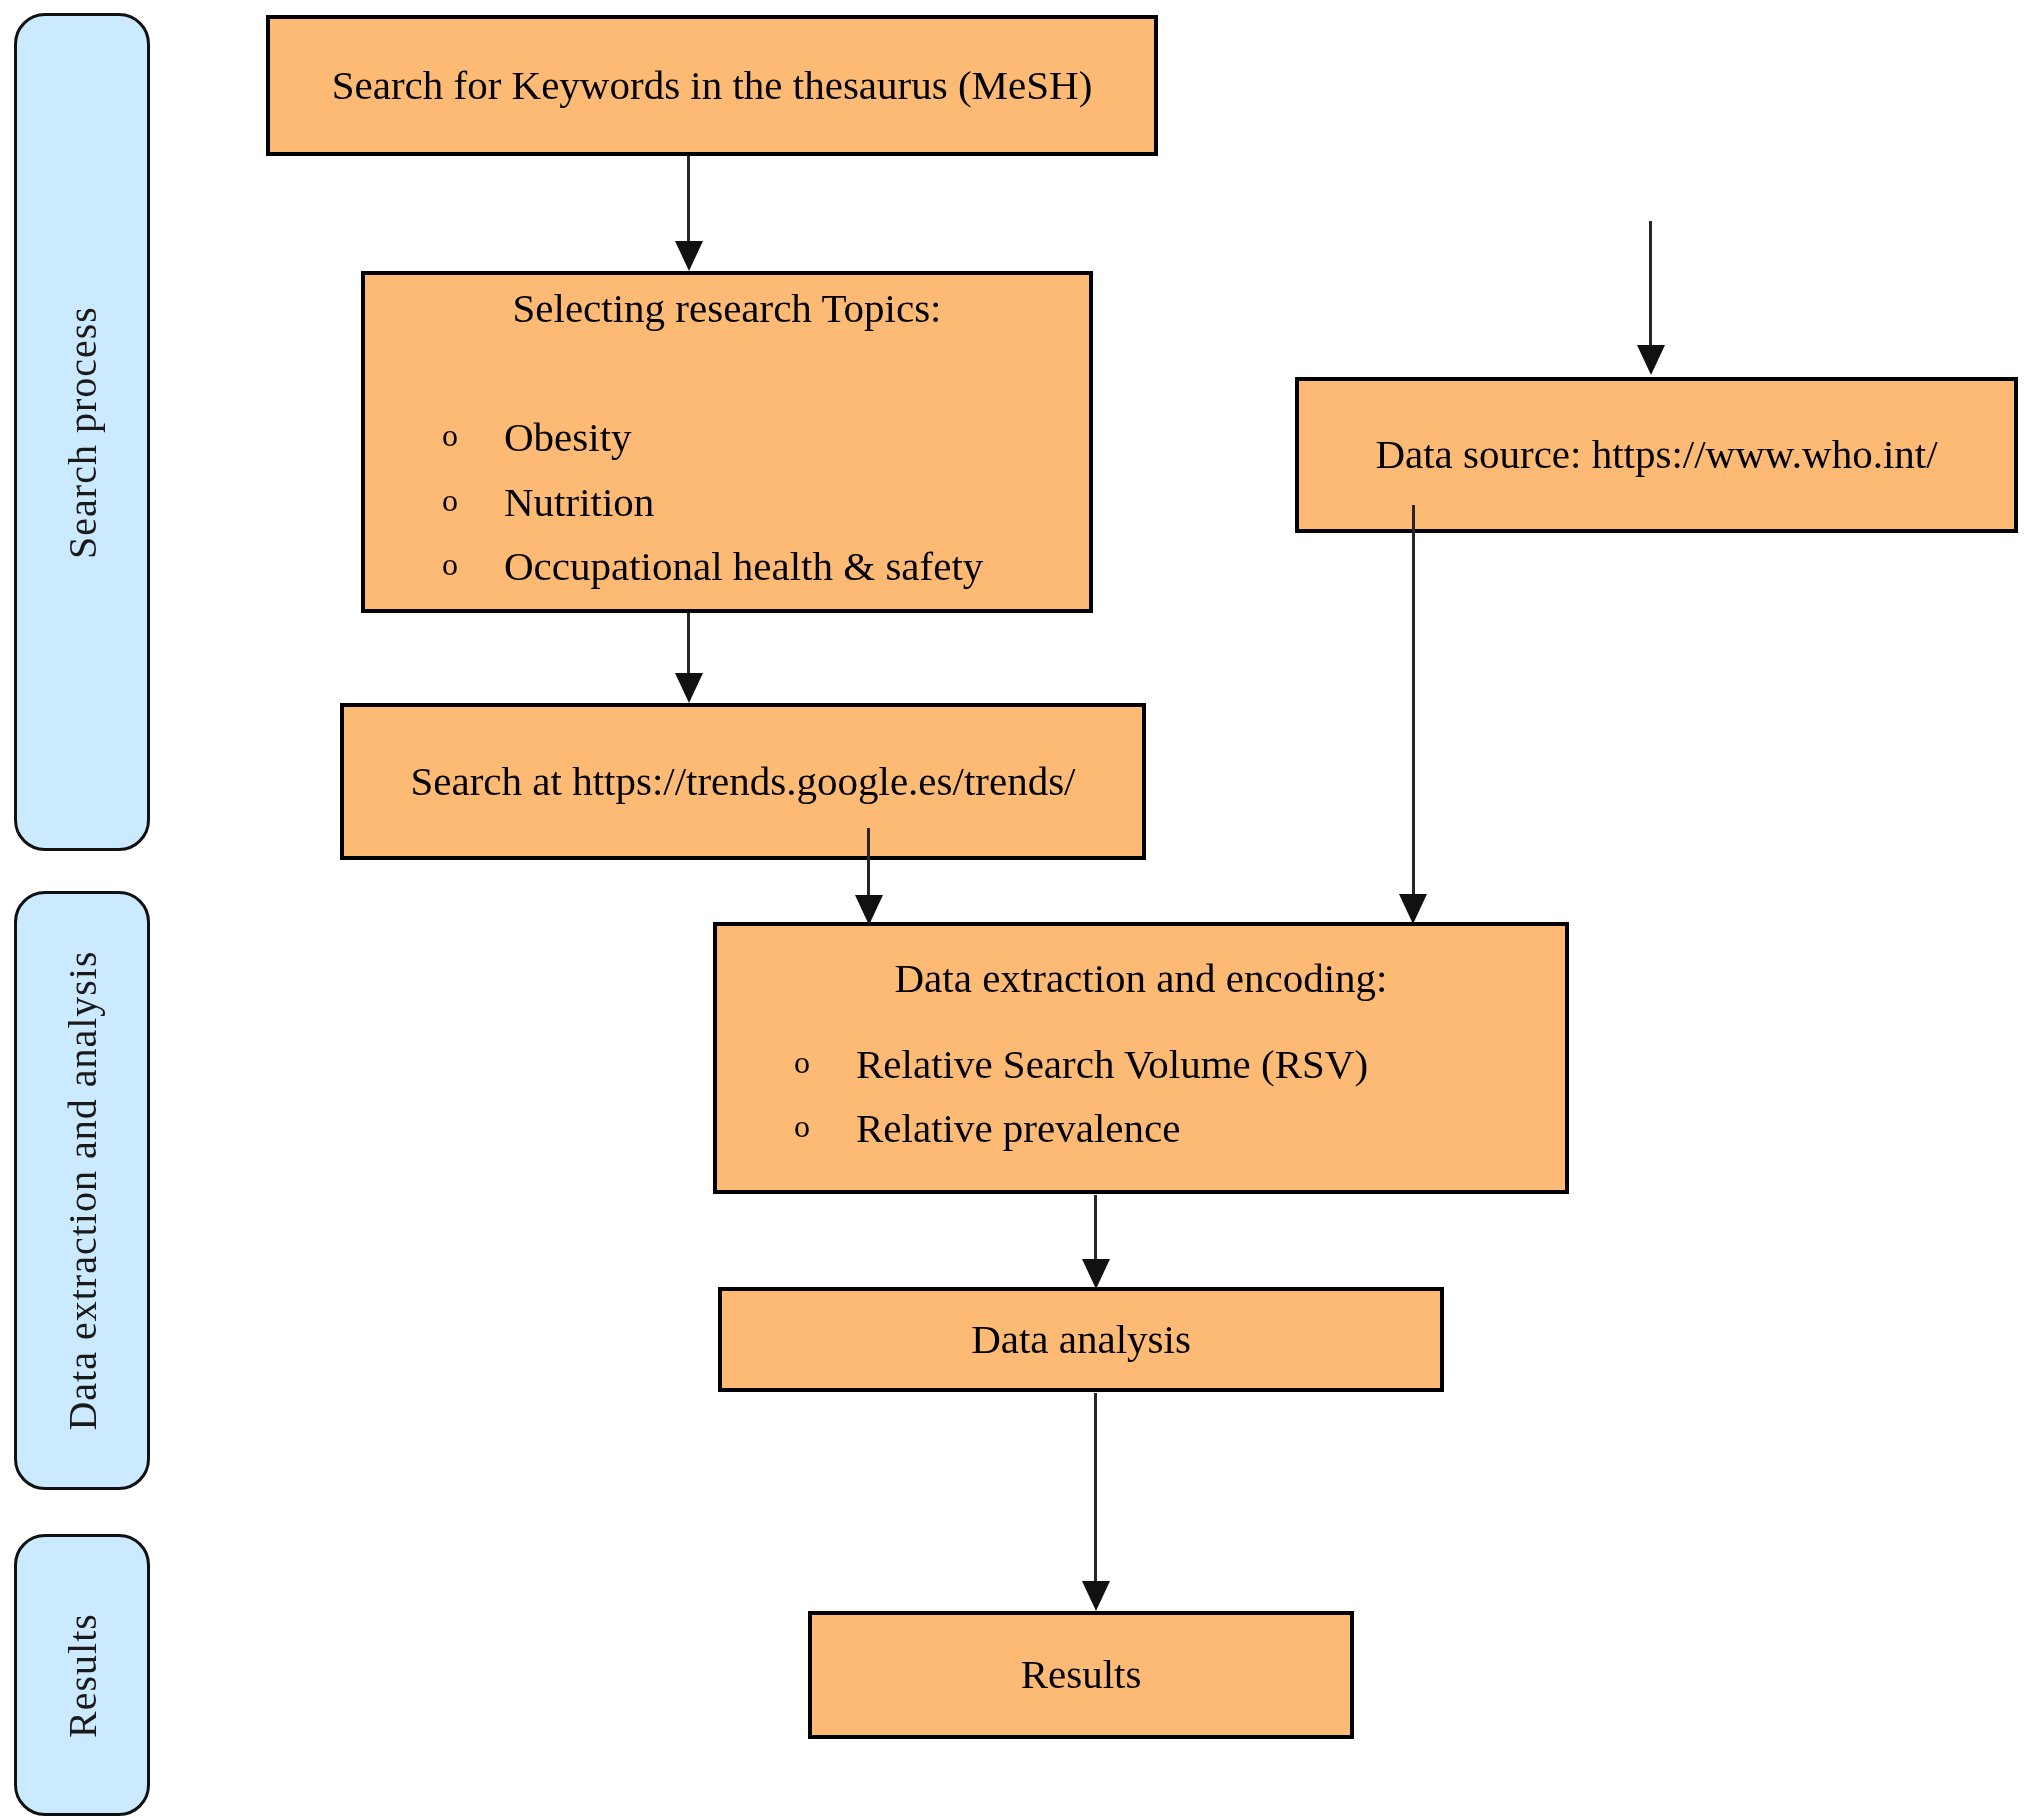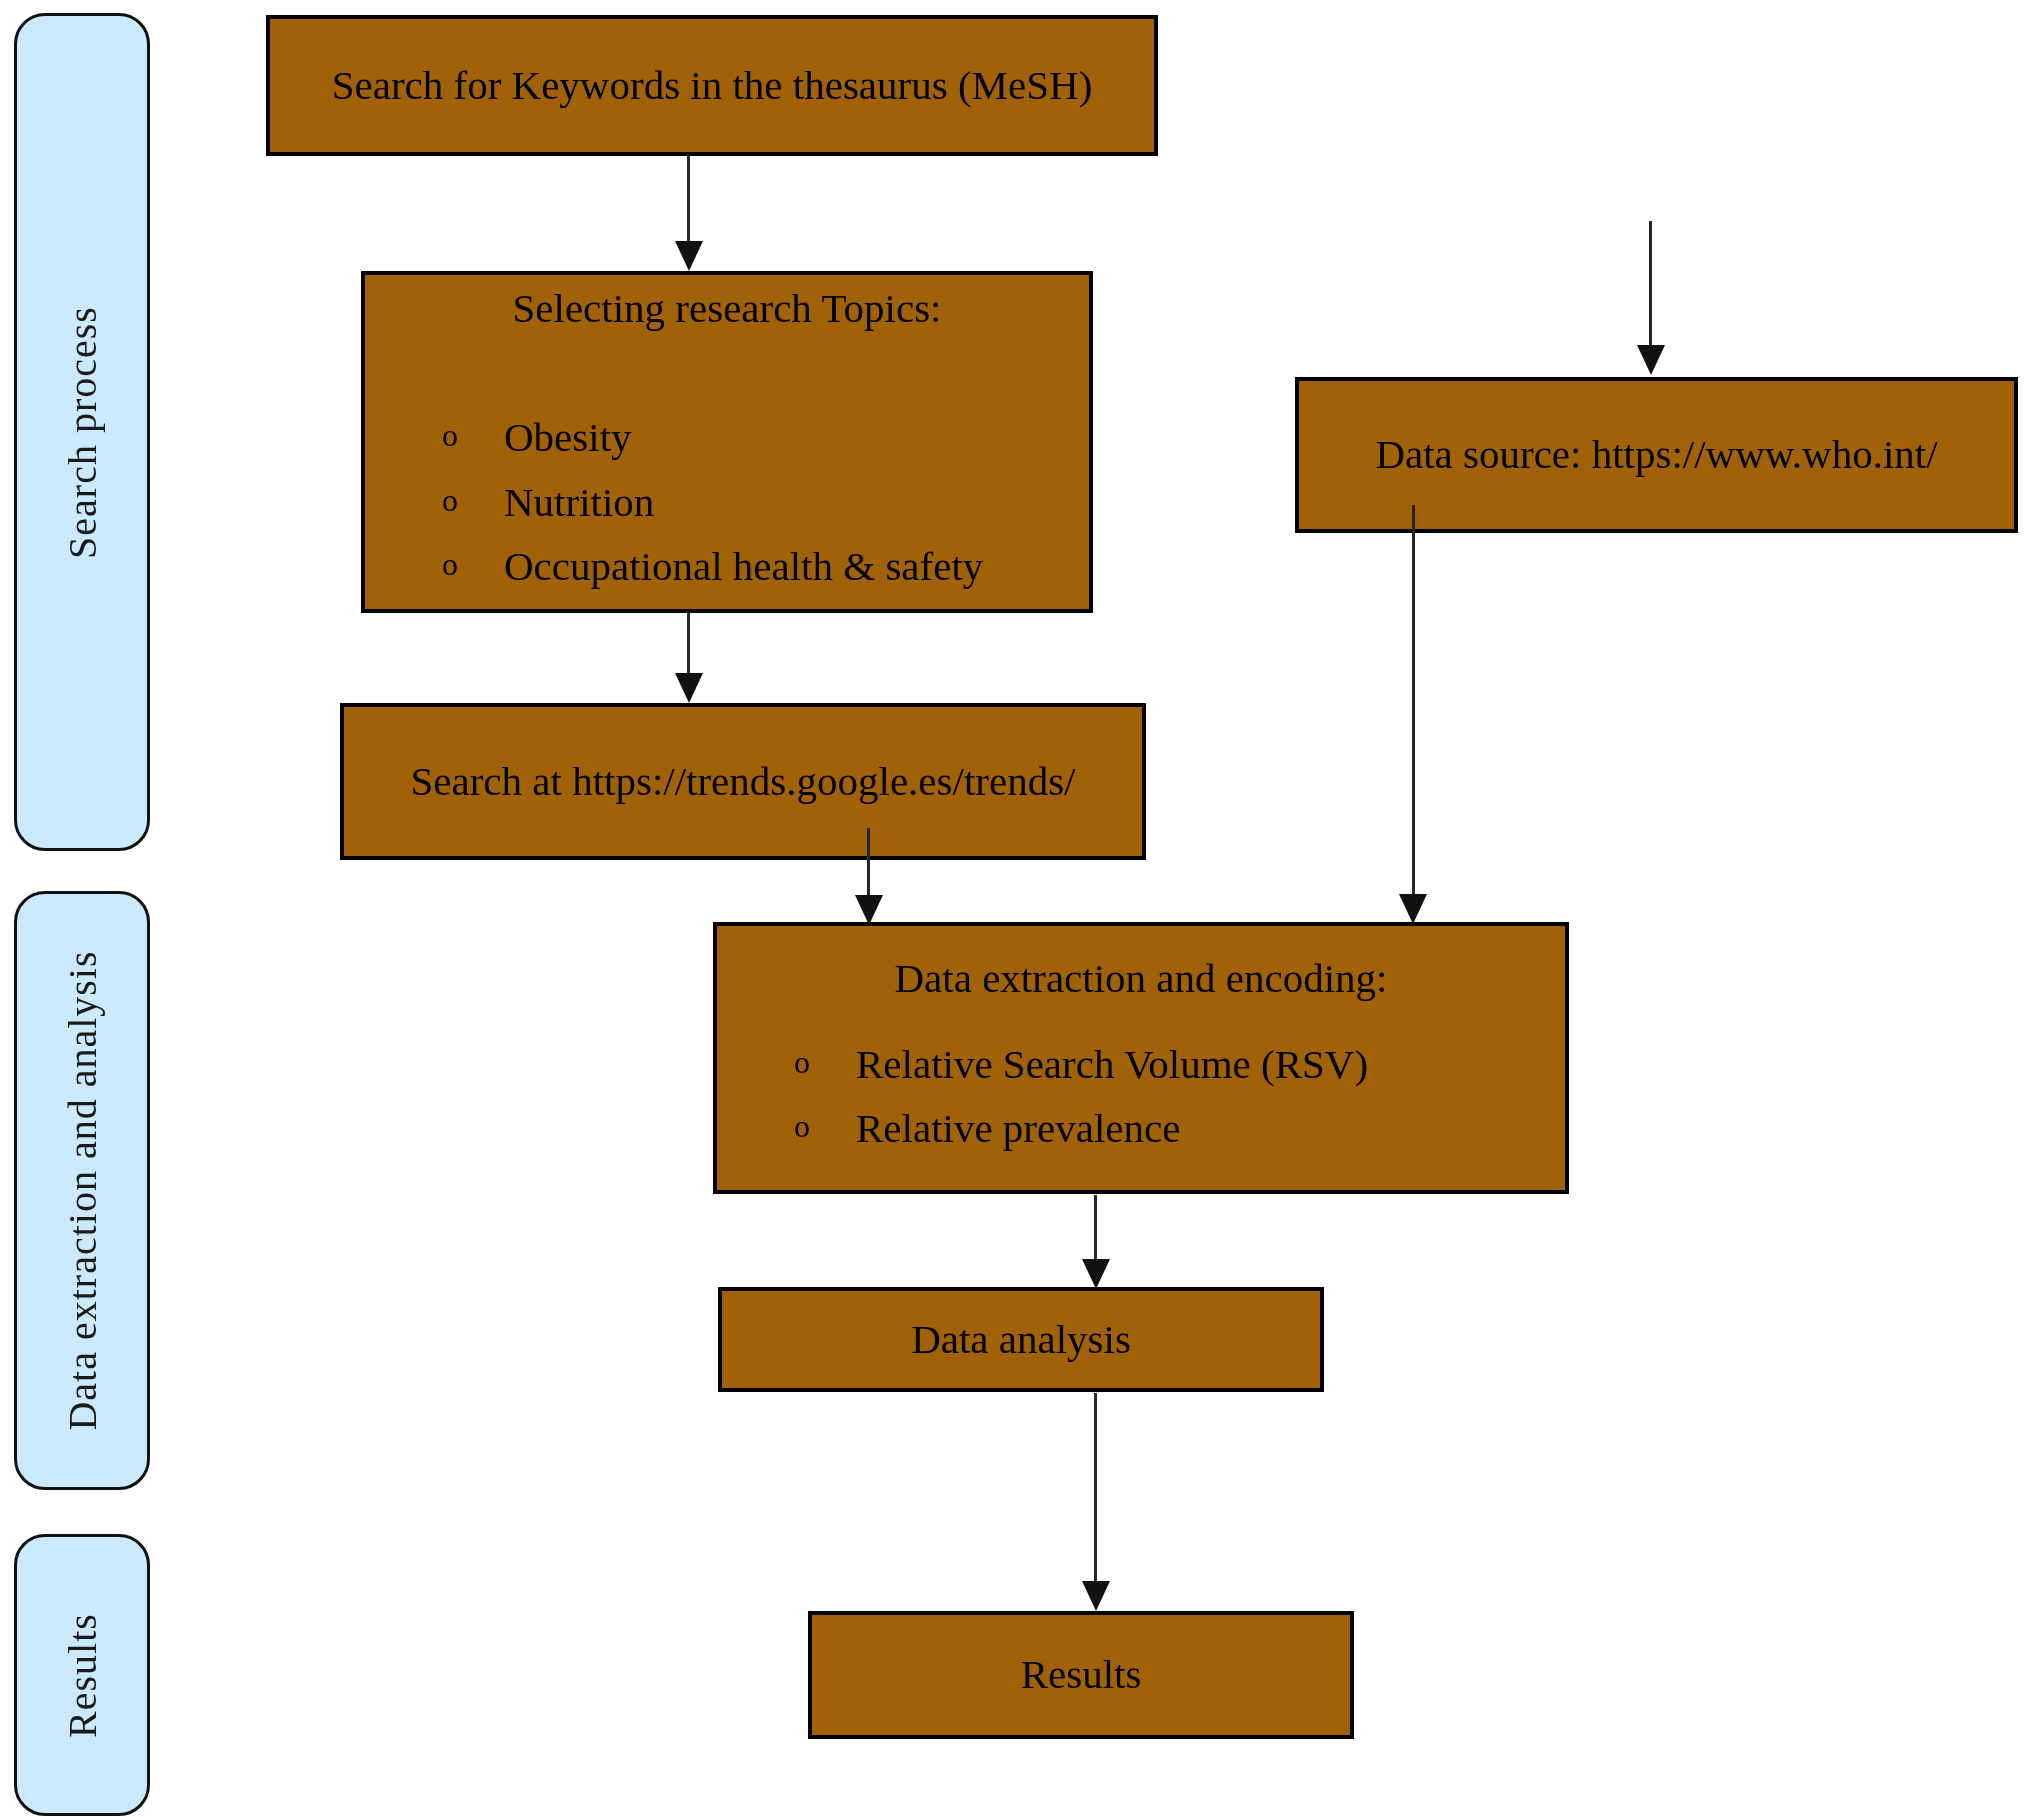--- a/index.html
+++ b/index.html
@@ -34,21 +34,21 @@
     white-space: nowrap;
     font-size: 40px;
     letter-spacing: 1px;
     color: #1a1a1a;
     font-family: "Liberation Serif", "DejaVu Serif", serif;
   }
 
   
   .node {
     position: absolute;
-    background: #a16207;
+    background: #fdba74;
     border: 4.6px solid #000000;
     box-sizing: border-box;
     display: flex;
     flex-direction: column;
     justify-content: center;
     color: #000000;
   }
   .node .node-title {
     text-align: center;
     font-size: 41px;
@@ -150,21 +150,21 @@
         <span class="bullet-o">o</span>
         <span>Relative Search Volume (RSV)</span>
       </li>
       <li>
         <span class="bullet-o">o</span>
         <span>Relative prevalence</span>
       </li>
     </ul>
   </div>
 
-  <div class="node" style="left:718px; top:1287px; width:606px; height:105px;">
+  <div class="node" style="left:718px; top:1287px; width:726px; height:105px;">
     <div class="node-title">Data analysis</div>
   </div>
 
   <div class="node" style="left:808px; top:1611px; width:546px; height:128px;">
     <div class="node-title">Results</div>
   </div>
 
   <div class="conn v" style="left:687px; top:156px; height:87px;"></div>
   <div class="arrowhead" style="left:675px; top:241px;"></div>
 

